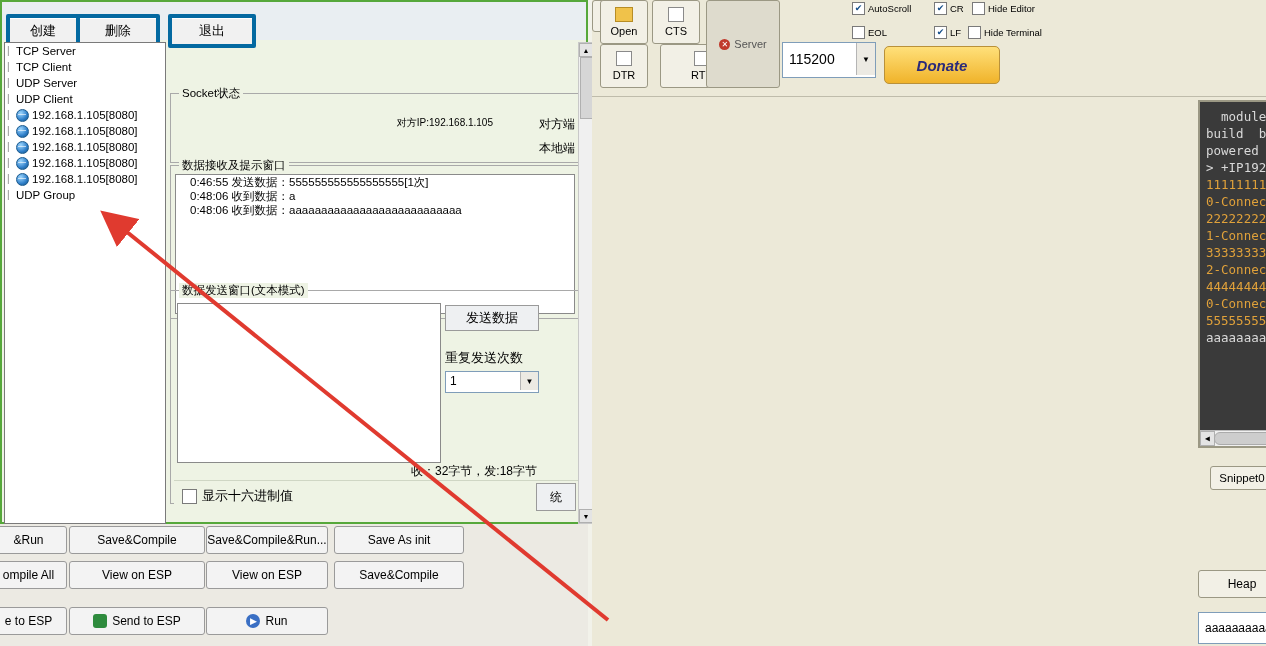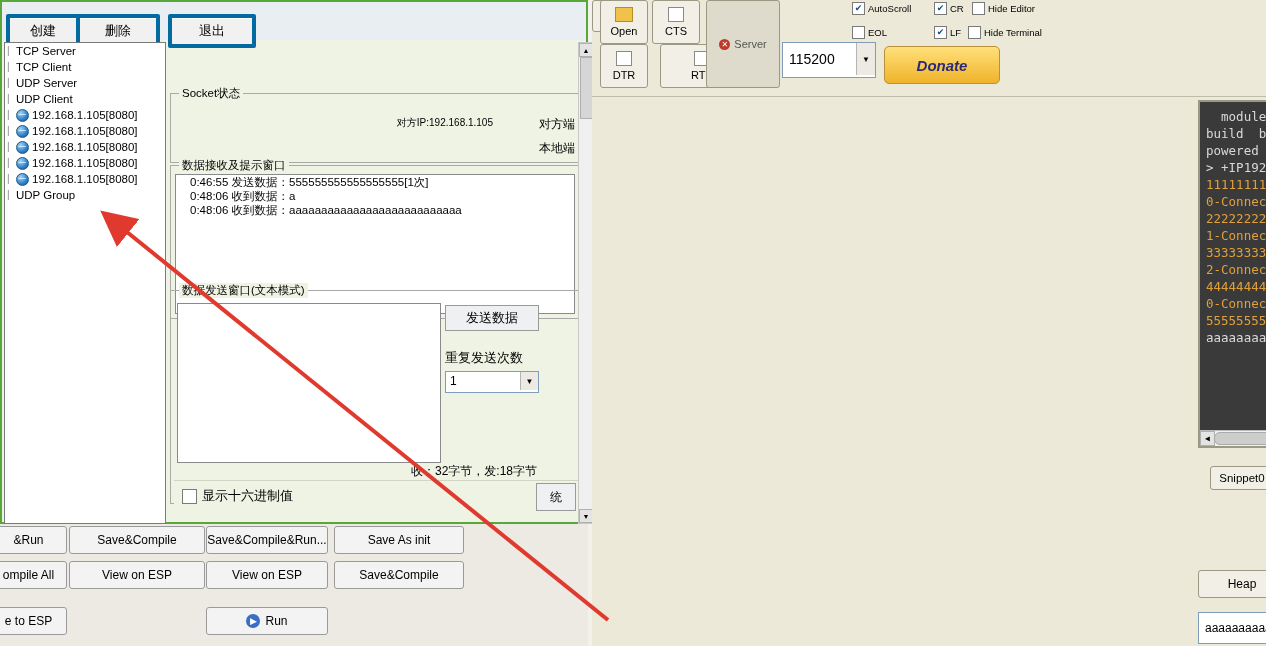--- a/index.html
+++ b/index.html
@@ -215,20 +215,24 @@
   <div id="left-bottom">
     <div class="lb" style="left:-10px;top:2px;width:75px;">&amp;Run</div>
     <div class="lb" style="left:69px;top:2px;width:134px;">Save&amp;Compile</div>
     <div class="lb" style="left:206px;top:2px;width:120px;">Save&amp;Compile&amp;Run...</div>
     <div class="lb" style="left:334px;top:2px;width:128px;">Save As init</div>
     <div class="lb" style="left:-10px;top:37px;width:75px;">ompile All</div>
     <div class="lb" style="left:69px;top:37px;width:134px;">View on ESP</div>
     <div class="lb" style="left:206px;top:37px;width:120px;">View on ESP</div>
     <div class="lb" style="left:334px;top:37px;width:128px;">Save&amp;Compile</div>
     <div class="lb" style="left:-10px;top:83px;width:75px;">e to ESP</div>
+    <div class="lb" style="left:69px;top:83px;width:134px;">
+      <span style="width:14px;height:14px;border-radius:3px;background:#2e8b3d;margin-right:5px;display:inline-block;"></span>
+      <span>Send to ESP</span>
+    </div>
     <div class="lb" style="left:206px;top:83px;width:120px;">
       <span style="width:14px;height:14px;border-radius:50%;background:#3a6fc4;color:#fff;font-size:9px;display:flex;align-items:center;justify-content:center;margin-right:5px;">▶</span>
       <span>Run</span>
     </div>
   </div>
 </div>
 
 <div id="right-app">
 
   <div id="right-top">

